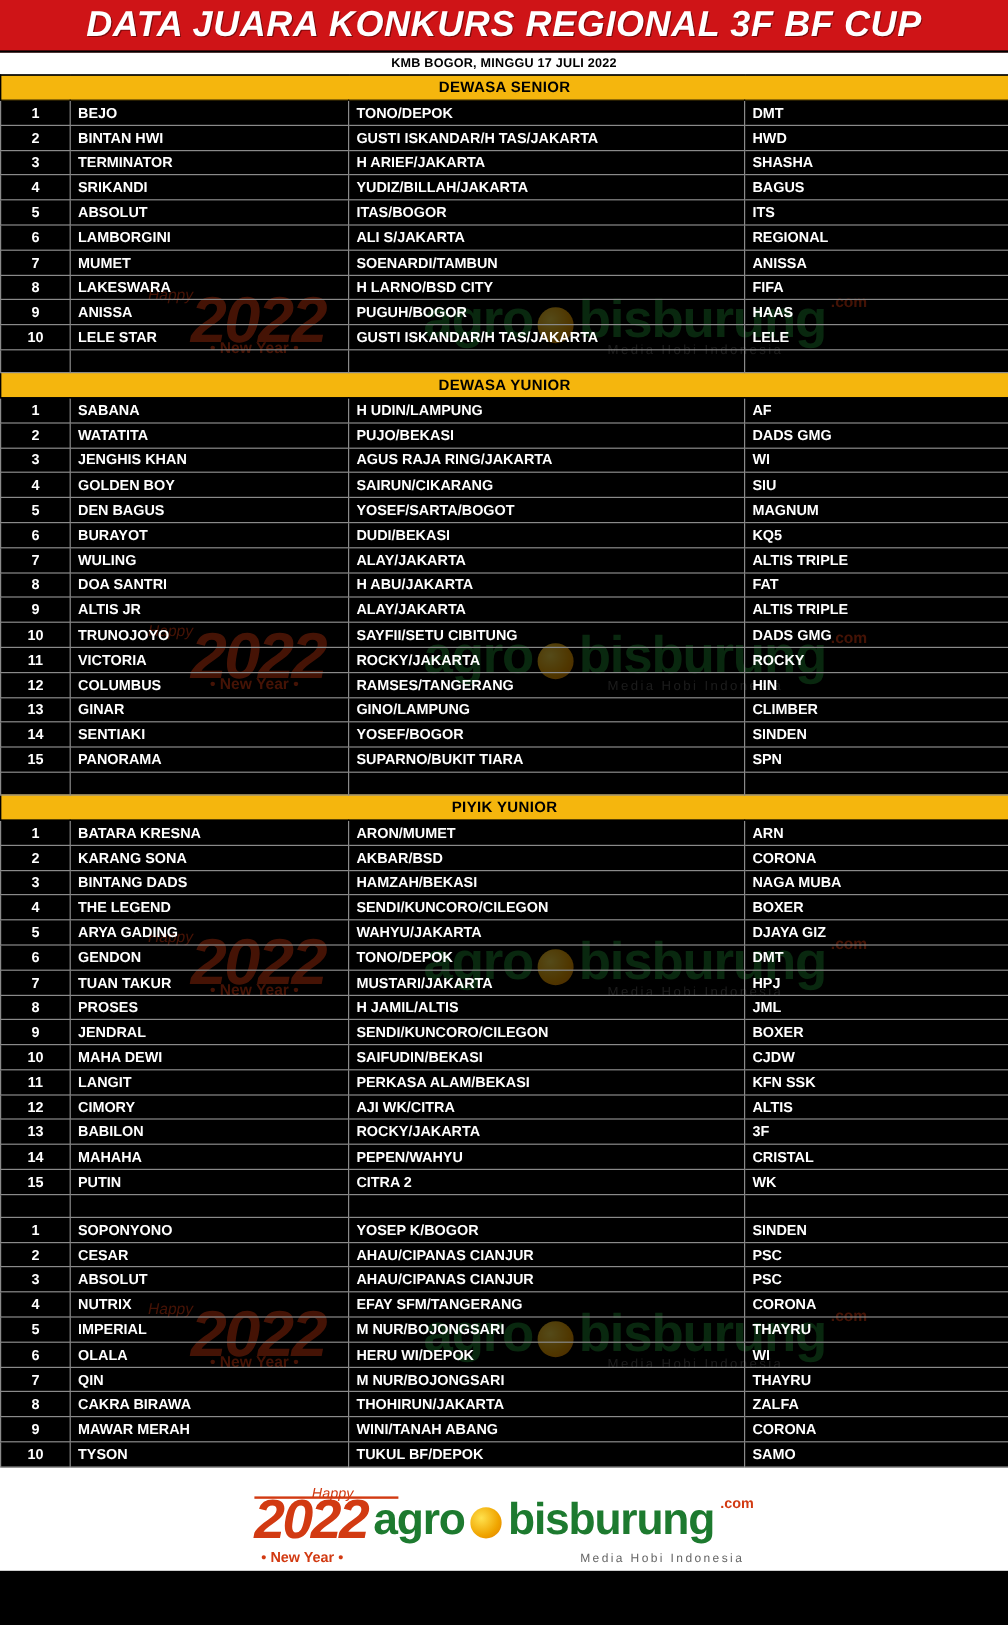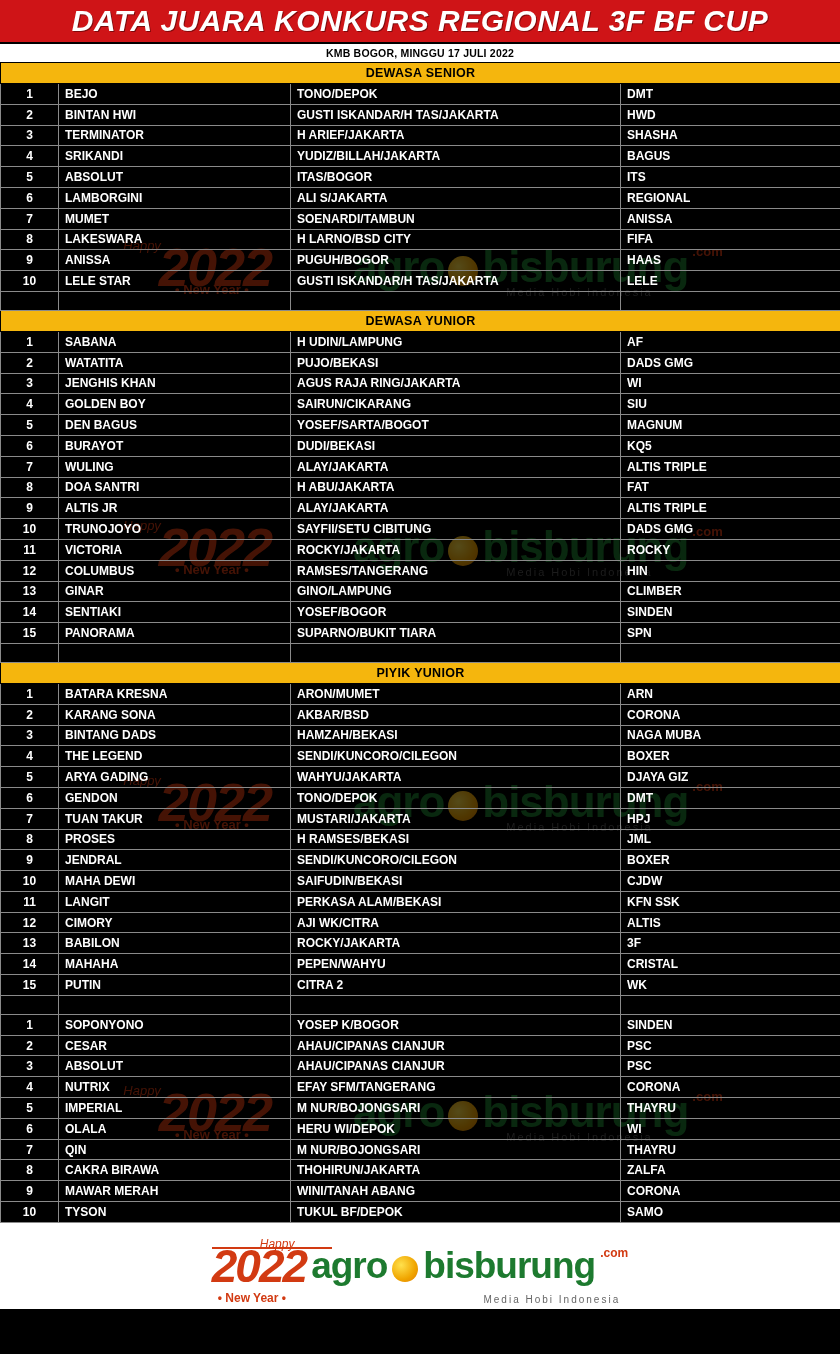--- a/index.html
+++ b/index.html
@@ -439,21 +439,21 @@
         </tr>
         <tr class="data">
           <td class="no">7</td>
           <td>TUAN TAKUR</td>
           <td>MUSTARI/JAKARTA</td>
           <td>HPJ</td>
         </tr>
         <tr class="data">
           <td class="no">8</td>
           <td>PROSES</td>
-          <td>H RAMSES/BEKASI</td>
+          <td>H JAMIL/ALTIS</td>
           <td>JML</td>
         </tr>
         <tr class="data">
           <td class="no">9</td>
           <td>JENDRAL</td>
           <td>SENDI/KUNCORO/CILEGON</td>
           <td>BOXER</td>
         </tr>
         <tr class="data">
           <td class="no">10</td>

